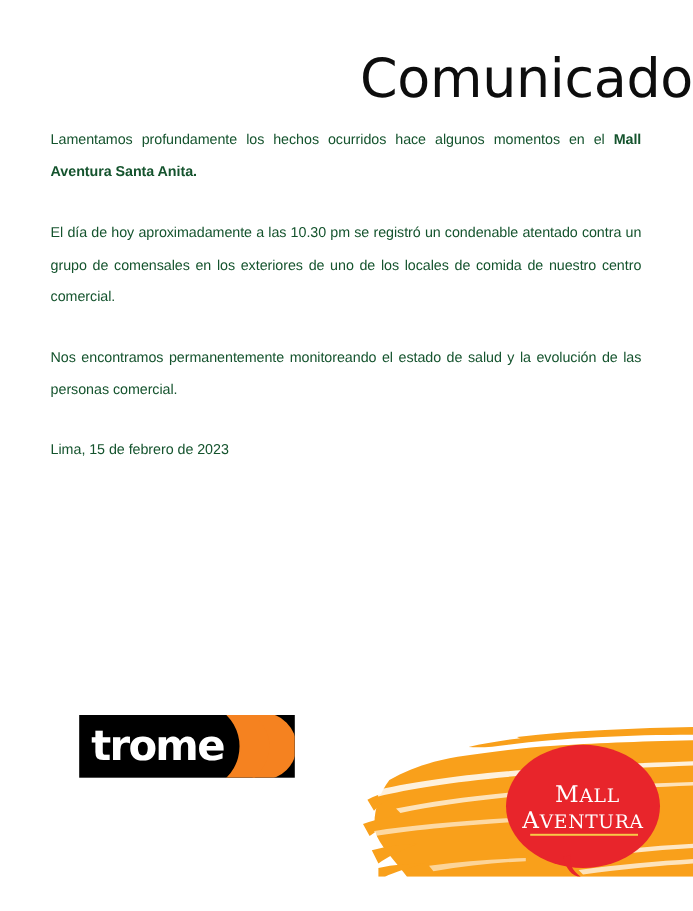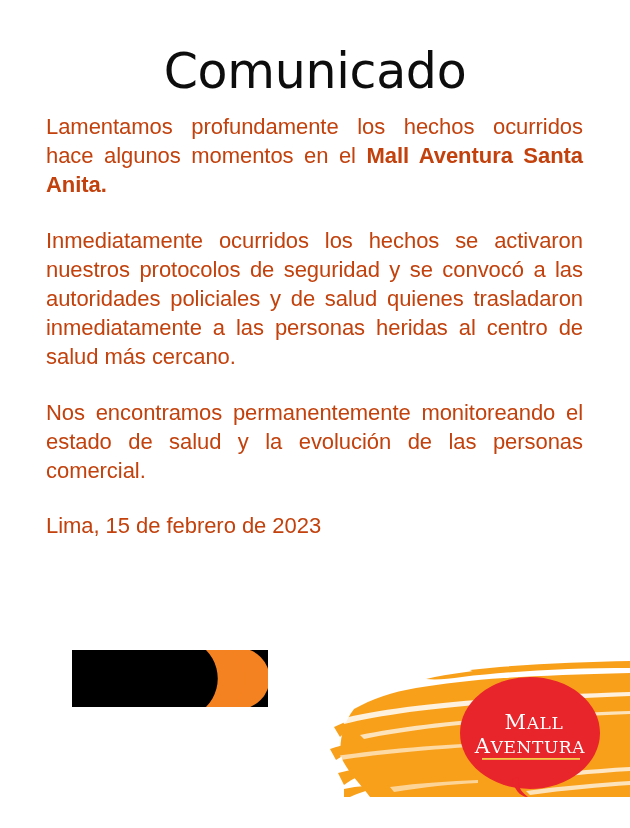--- a/index.html
+++ b/index.html
@@ -22,42 +22,42 @@
     inset: 0;
     background: #ffffff;
   }
 
   
   .doc-title {
     position: absolute;
     top: 8px;
     left: 0;
     width: 630px;
-    text-align: center;
+    text-align: right;
     font-size: 49px;
     font-weight: 400;
     letter-spacing: -0.3px;
     color: #0d0d0d;
     line-height: 1.25;
     font-family: "DejaVu Sans", "Liberation Sans", sans-serif;
   }
 
   
   .body-copy {
     position: absolute;
     left: 46px;
     top: 112px;
     width: 537px;
   }
   .para {
     text-align: justify;
     text-justify: inter-word;
-    font-size: 22px;
+    font-size: 13px;
     line-height: 29.2px;
-    color: #c2410c;
+    color: #14532d;
     margin: 0 0 26px 0;
     letter-spacing: -0.05px;
     font-family: "Liberation Sans", "DejaVu Sans", sans-serif;
   }
   .para:last-child { margin-bottom: 0; }
   .para.no-justify { text-align: left; }
   .para b, .para .bold {
     font-weight: 700;
   }
 
@@ -107,34 +107,35 @@
 <div class="page">
 
   <h1 class="doc-title">Comunicado</h1>
 
   <div class="body-copy">
 
     <p class="para">
       <span>Lamentamos profundamente los hechos ocurridos hace algunos momentos en el </span><b class="bold">Mall Aventura Santa Anita.</b>
     </p>
 
+    <p class="para">El día de hoy aproximadamente a las 10.30 pm se registró un condenable atentado contra un grupo de comensales en los exteriores de uno de los locales de comida de nuestro centro comercial.</p>
 
-    <p class="para">Inmediatamente ocurridos los hechos se activaron nuestros protocolos de seguridad y se convocó a las autoridades policiales y de salud quienes trasladaron inmediatamente a las personas heridas al centro de salud más cercano.</p>
 
     <p class="para">Nos encontramos permanentemente monitoreando el estado de salud y la evolución de las personas comercial.</p>
 
 
     <p class="para no-justify">Lima, 15 de febrero de 2023</p>
   </div>
 
   <div class="trome-logo">
     <svg class="trome-arcs" viewBox="0 0 76 57" width="76" height="57" aria-hidden="true">
       <path d="M6 -6 A 40 40 0 0 1 6 63 L 20 63 A 30 30 0 0 0 20 -6 Z" fill="#F58220"></path>
       <path d="M34 -2 A 34 34 0 0 1 34 59 L 47 59 A 25 25 0 0 0 47 -2 Z" fill="#F58220"></path>
     </svg>
+    <span class="trome-word">trome</span>
   </div>
 
   <div class="mall-art">
     <svg viewBox="0 0 300 136" width="300" height="136" aria-hidden="true">
       <defs>
         <clipPath id="brushClip">
           <path d="M22,46 C40,36 60,30 84,26 C110,22 140,18 172,16
                    C206,14 246,12 300,11 L300,136 L38,136
                    C30,124 18,112 12,100 C6,88 10,62 22,46 Z"></path>
         </clipPath>

